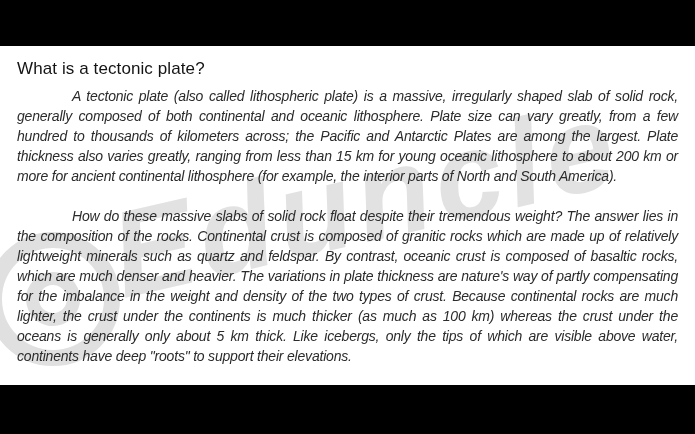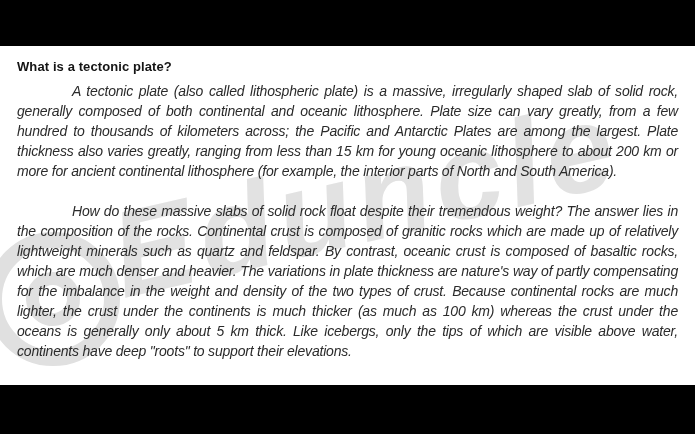--- a/index.html
+++ b/index.html
@@ -80,22 +80,22 @@
   }
 
   
   .content {
     position: relative;
     z-index: 2;
     padding: 13px 17px 0 17px;
   }
   .doc-heading {
     margin: 0 0 7px 0;
-    font-size: 13px;
-    font-weight: 700;
+    font-size: 17px;
+    font-weight: 400;
     color: #141414;
     letter-spacing: 0.1px;
   }
   .para {
     margin: 0;
     font-size: 14px;
     line-height: 20px;
     color: #2b2b2b;
     text-align: justify;
     text-indent: 55px;

